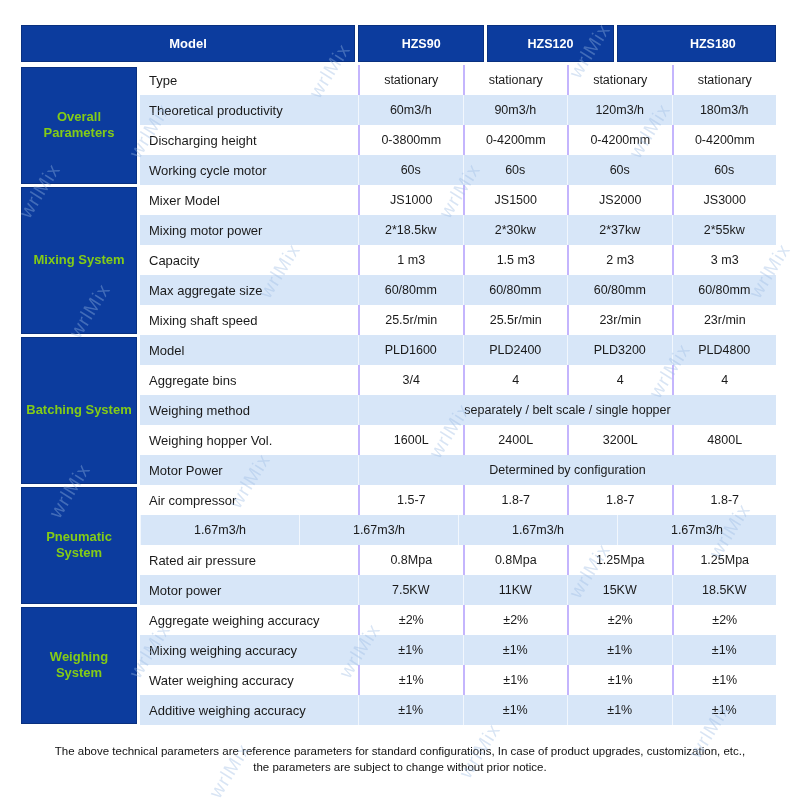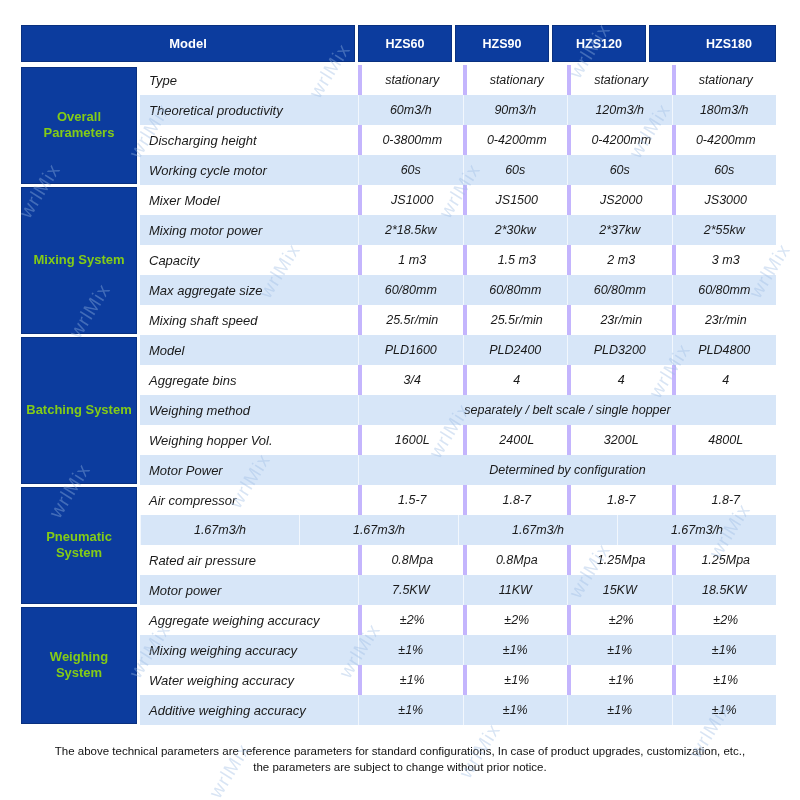--- a/index.html
+++ b/index.html
@@ -30,33 +30,33 @@
   .section { display:flex; }
   .labelcol { flex:0 0 116px; margin-right:3px; display:flex; }
   .labelbox {
     background:var(--blue,#0c3c9e);
     border:1px solid #09307f;
     color:#84cc16; font-weight:bold; font-size:13px; line-height:1.25;
     flex:1; margin:1.5px 0;
     display:flex; align-items:center; justify-content:center;
     text-align:center; padding:4px;
   }
-  .rows { flex:1 1 0; display:flex; flex-direction:column;font-style:italic; }
+  .rows { flex:1 1 0; display:flex; flex-direction:column; }
   .trow { display:flex; height:30px; }
   .trow.even { background:var(--rowalt,#d7e6f8); }
   .trow.odd  { background:#ffffff; }
   .pname {
     flex:0 0 218px; display:flex; align-items:center;
     padding-left:9px; font-size:13px;
   }
   .val {
     flex:1 1 0; display:flex; align-items:center; justify-content:center;
     font-size:12.5px;
   }
-  .trow.odd  .val { border-left:4px solid #c4b5fd; }
+  .trow.odd  .val { border-left:2px solid #c4b5fd; }
   .trow.even .val { border-left:1px solid #f2f7fd; }
   .val.span { flex:4 1 0; }
 
   
   .footer {
     position:absolute; left:0; top:743px; width:800px;
     text-align:center; font-size:11.5px; line-height:1.4; color:#111;
   }
 
   
@@ -91,21 +91,20 @@
     <span style="left: 450px; top: 740px;">wrlMix</span>
     <span style="left: 680px; top: 720px;">wrlMix</span>
     <span style="left: 10px; top: 180px;">wrlMix</span>
     <span style="left: 740px; top: 260px;">wrlMix</span>
     <span style="left: 560px; top: 40px;">wrlMix</span>
   </div>
 
 <div id="stage">
   <div class="hdr">
     <div class="hcell hmodel">Model</div>
-    <div class="hcell hcol">HZS60</div>
     <div class="hcell hcol">HZS90</div>
     <div class="hcell hcol">HZS120</div>
     <div class="hcell hcol">HZS180</div>
   </div>
   <div id="body">
       <div class="section">
         <div class="labelcol">
           <div class="labelbox">Overall Parameters</div>
         </div>
         <div class="rows">

